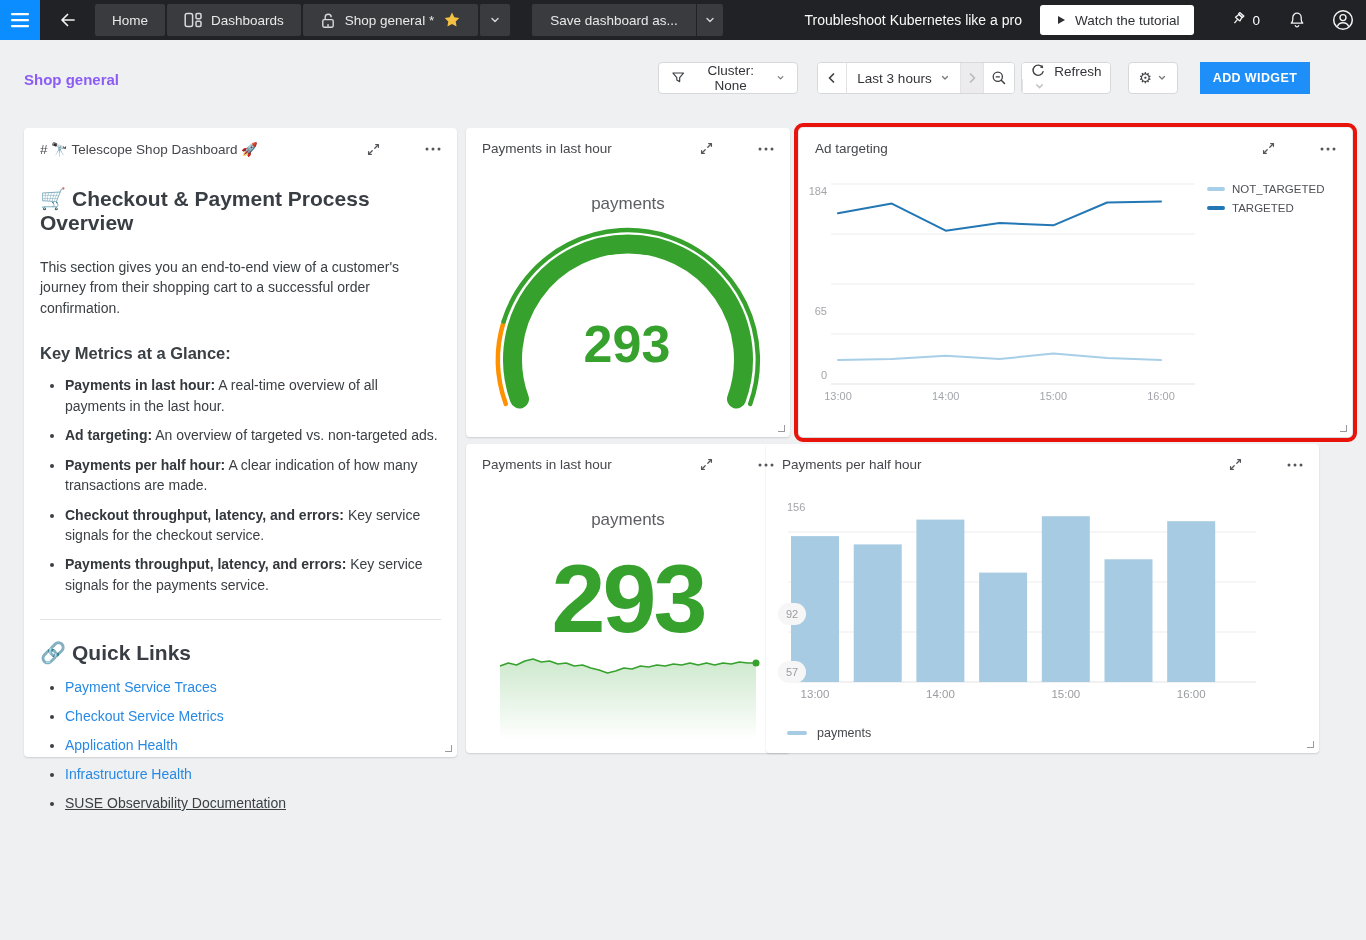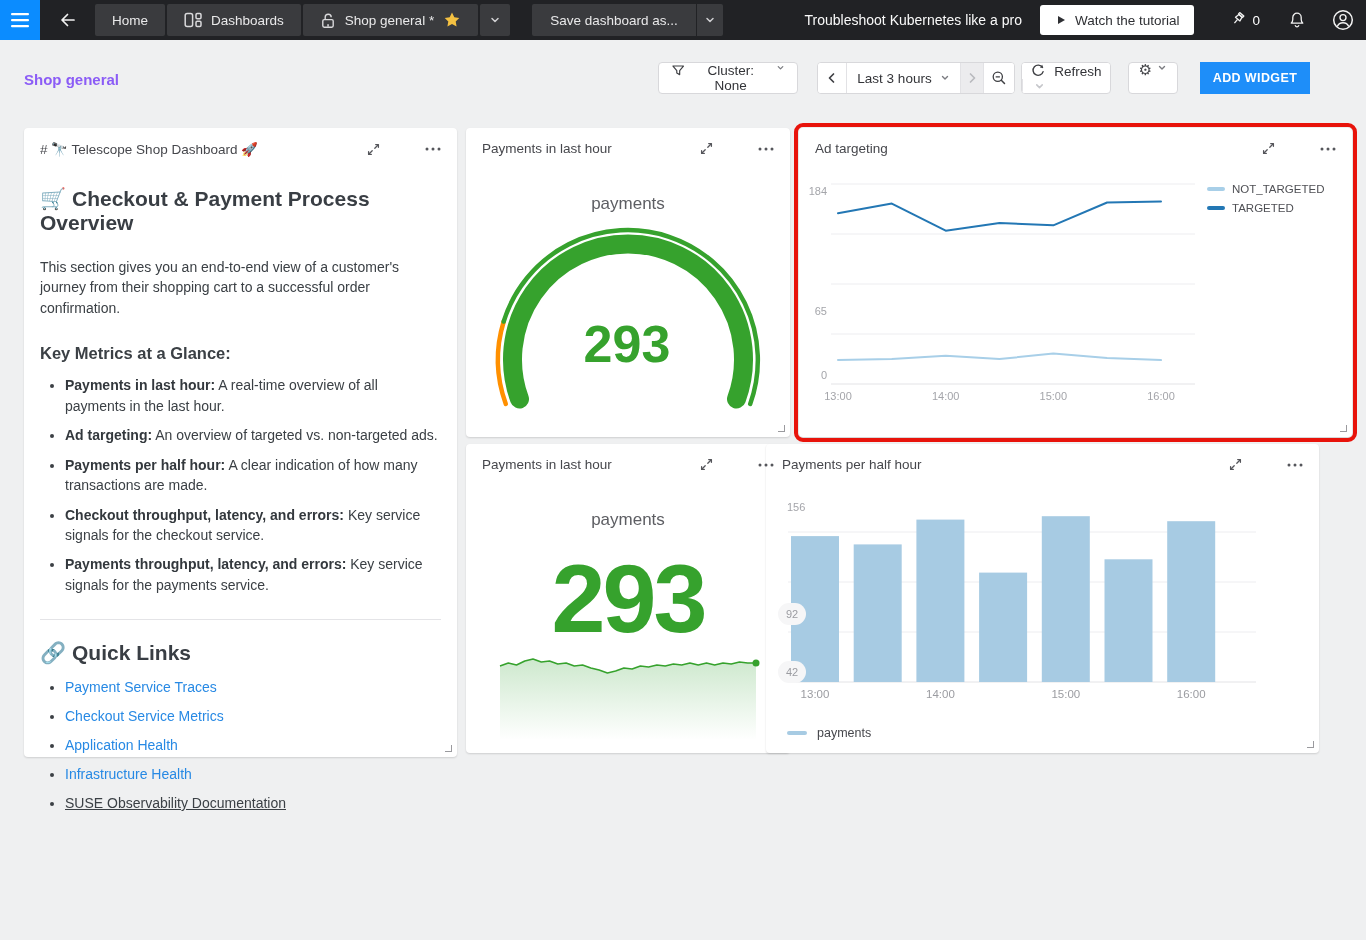--- a/index.html
+++ b/index.html
@@ -30,21 +30,21 @@
     cursor:pointer; margin-right:34px; }
   .pin-wrap { display:flex; align-items:center; gap:6px; margin-right:28px; cursor:pointer; }
   .pin-count { color:#fff; font-size:13.5px; }
   .bell-btn { background:none; border:none; margin-right:26px; cursor:pointer; }
   .avatar-btn { background:none; border:none; cursor:pointer; }
 
   
   .page-title { position:absolute; left:24px; top:71px; font-size:15px; font-weight:700; color:#8b5cf6; }
   .toolbar { position:absolute; top:62px; left:658px; display:flex; align-items:center; height:32px; }
   .tb-btn { height:32px; background:#fff; border:1px solid #d8d8db; border-radius:4px;
-    display:flex; align-items:flex-start; font-size:13.5px; color:#333438; cursor:pointer; }
+    display:flex; align-items:center; font-size:13.5px; color:#333438; cursor:pointer; }
   .cluster-btn { width:140px; padding:0 12px; gap:8px; }
   .cluster-btn .chev { margin-left:auto; }
   .seg-group { display:flex; height:32px; background:#fff; border:1px solid #d8d8db; border-radius:4px;
     margin-left:19px; overflow:hidden; }
   .seg { height:30px; display:flex; align-items:center; justify-content:center; background:#fff;
     border:none; cursor:pointer; font-size:13.5px; color:#333438; }
   .seg + .seg { border-left:1px solid #e2e2e5; }
   .seg-range { width:114px; gap:8px; }
   .seg-disabled { background:#ececee; }
   .refresh-group { margin-left:6px;flex-direction:column; }
@@ -459,14 +459,14 @@
       <text x="299.8" y="254" text-anchor="middle" class="axx">15:00</text>
       <text x="425.2" y="254" text-anchor="middle" class="axx">16:00</text>
       <text x="21" y="67.0" class="ax">156</text>
     </svg>
   <div class="bar-legend">
     <span class="leg-swatch" style="background: rgb(167, 203, 227);"></span>
     <span class="leg-label">payments</span>
   </div>
   <div class="rz"></div>
 <span class="ypill" style="top: 159px;">92</span>
-    <span class="ypill" style="top: 217px;">42</span>
+    <span class="ypill" style="top: 217px;">57</span>
   </div>
 
 </body></html>

